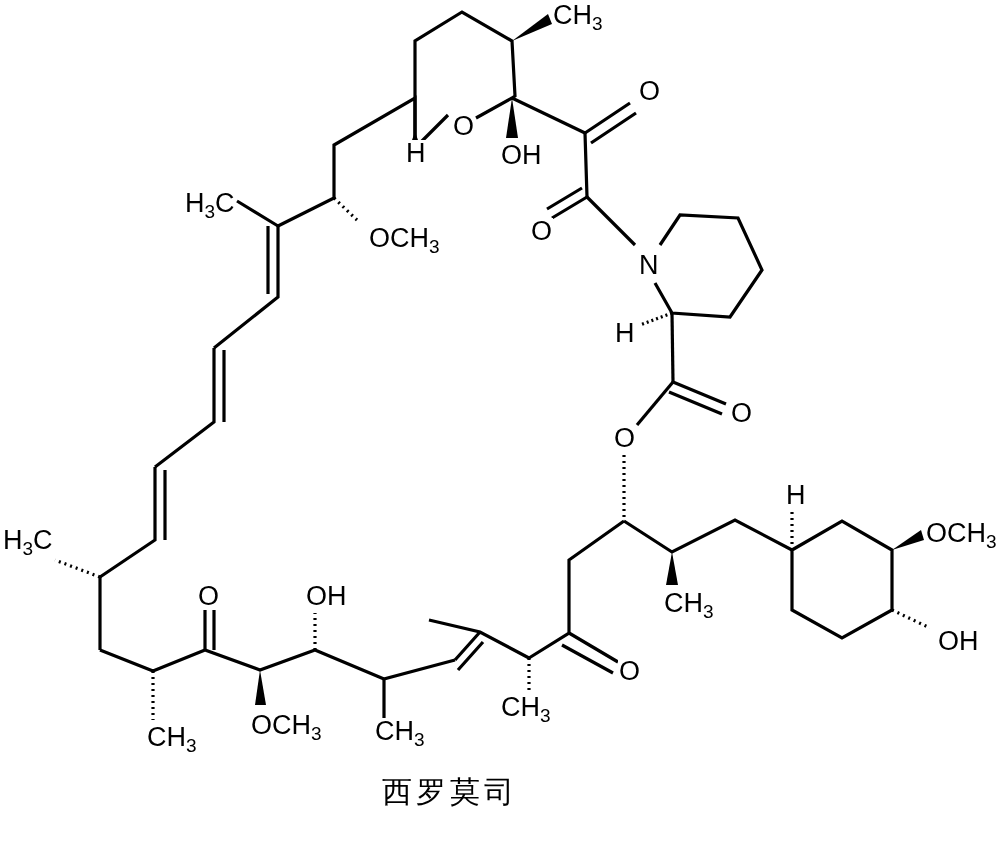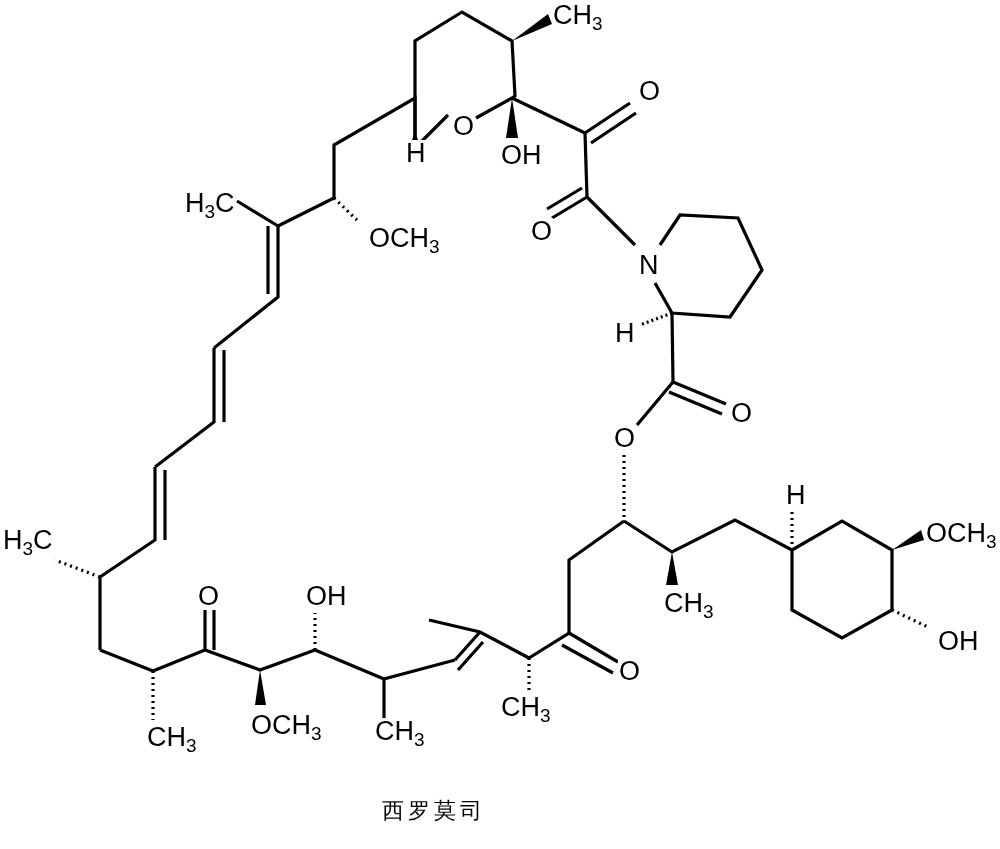--- a/index.html
+++ b/index.html
@@ -2,21 +2,21 @@
 <html><head>
 <meta charset="utf-8">
 <style>
   html, body { margin: 0; padding: 0; background: #ffffff; }
   body { width: 1000px; height: 849px; position: relative; overflow: hidden; }
   #canvas { position: absolute; left: 0; top: 0; width: 828px; height: 849px; }
   svg { position: absolute; left: 0; top: 0; }
   .bond { stroke: #000; stroke-width: 3.2; fill: none; stroke-linecap: butt; }
   .lbl { position: absolute; font-family: "Liberation Sans", sans-serif; font-size: 27px; color: #000; line-height: 1; white-space: nowrap; background: #fff; padding: 0 1px; }
   .lbl sub { font-size: 19px; vertical-align: -6px; }
-  .caption { position: absolute; left: 382px; top: 796px; font-family: "DejaVu Serif", serif; font-size: 22px; color: #000; letter-spacing: 4px; }
+  .caption { position: absolute; left: 382px; top: 772px; font-family: "DejaVu Serif", serif; font-size: 30px; color: #000; letter-spacing: 4px; }
 </style>
 </head>
 <body>
 
 <div id="canvas">
   <svg width="1000" height="849" viewBox="0 0 1000 849">
 
     <path class="bond" d="M415,148 L415,41 L462,12 L512,41 L512,41 L515,96 L512,98 M415,148 L448,115 M476,118 L512,98"></path>
 
     <polygon points="512,41 548,14 552,24" fill="#000"></polygon>

